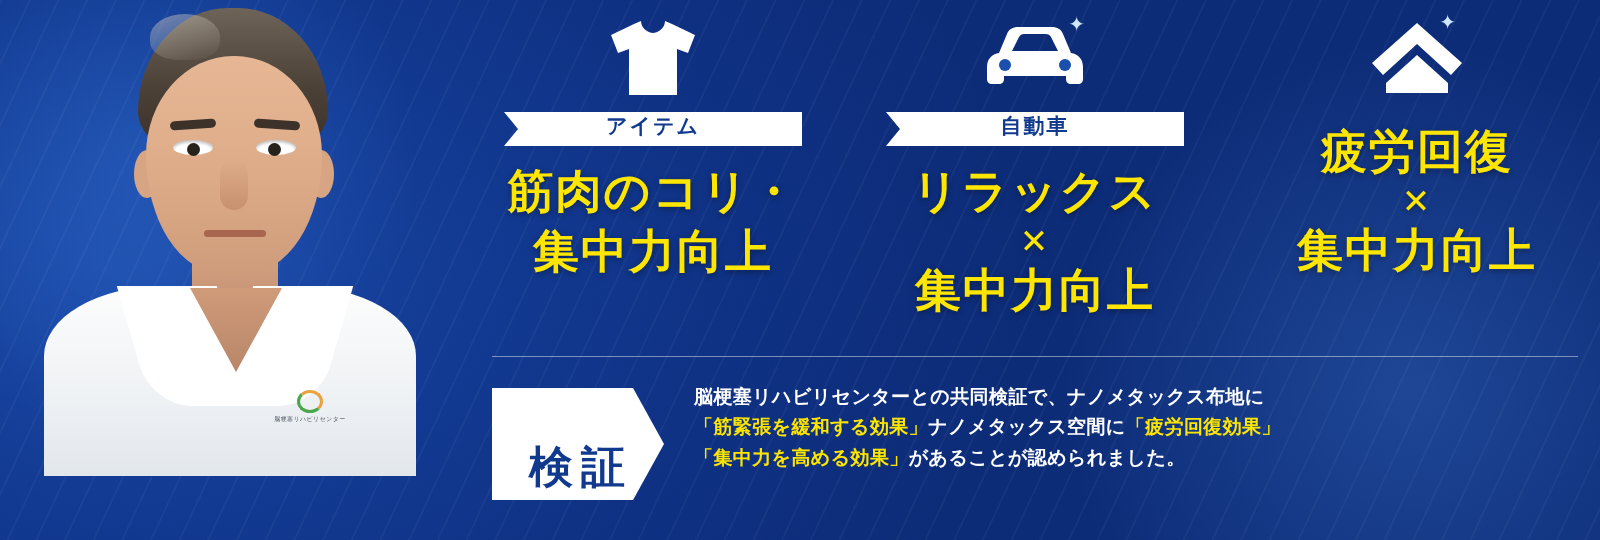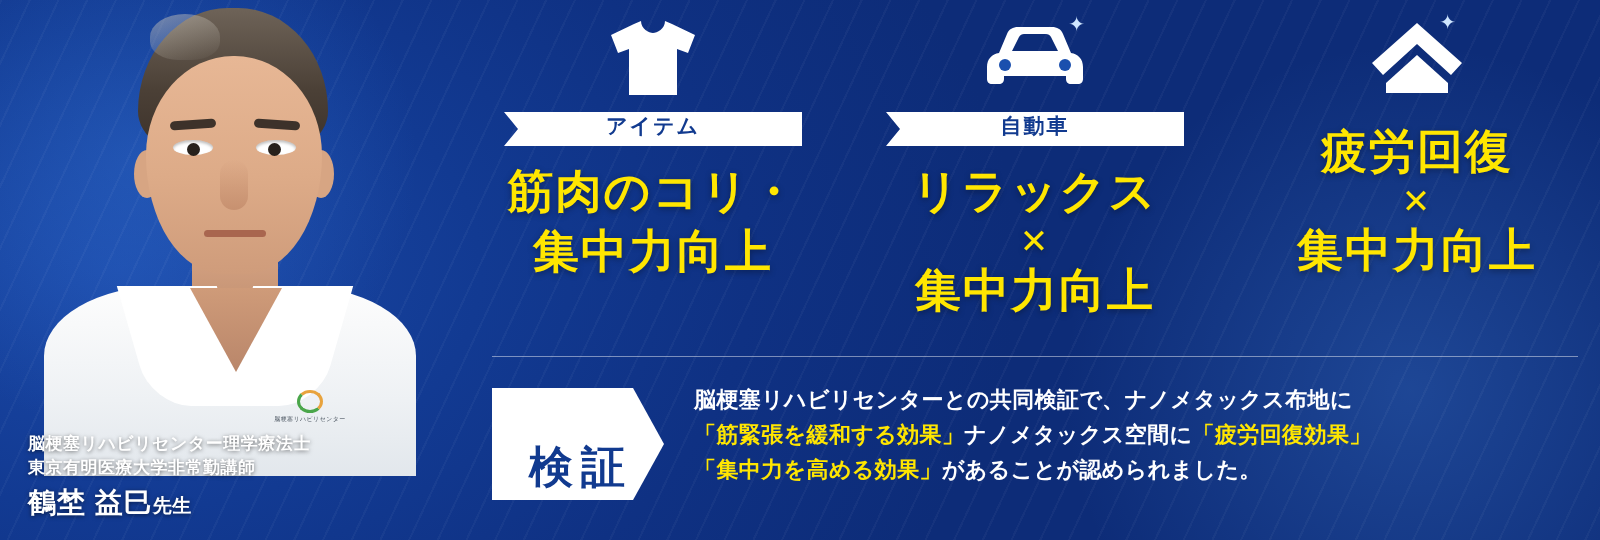--- a/index.html
+++ b/index.html
@@ -286,21 +286,21 @@
     font-family: "Liberation Serif", serif;
     font-weight: 700;
     font-size: 44px;
     letter-spacing: 8px;
     padding-left: 6px;
     margin-top: 46px;
   }
   .proof-text {
     margin-left: 30px;
     color: #ffffff;
-    font-size: 22px;
+    font-size: 19px;
     line-height: 1.60;
     letter-spacing: 0.4px;
     font-weight: 700;
   }
   .proof-text .hl {
     color: #ffe600;
   }
   .proof-line { white-space: nowrap; }
 
   svg { display: block; }
@@ -330,27 +330,20 @@
       <div class="p-pupil-l"></div>
       <div class="p-pupil-r"></div>
       <div class="p-nose"></div>
       <div class="p-mouth"></div>
       <div class="p-logo">
         <div class="p-logo-mark"></div>
         <div class="p-logo-text">脳梗塞リハビリセンター</div>
       </div>
     </div>
 
-    <div class="caption">
-      <div class="caption-line">脳梗塞リハビリセンター理学療法士</div>
-      <div class="caption-line">東京有明医療大学非常勤講師</div>
-      <div class="caption-name">
-        <span>鶴埜 益巳</span><span class="hon">先生</span>
-      </div>
-    </div>
   </div>
 
   <div class="content">
 
     <div class="cards">
 
       <div class="card">
         <div class="card-icon">
           <svg width="92" height="84" viewBox="0 0 92 84" aria-hidden="true">
             <path fill="#ffffff" d="M34 5 L27 8 L4 19 L11 37 L22 33 L22 79 L70 79 L70 33 L81 37 L88 19 L65 8 L58 5 C58 13 50 17 46 17 C42 17 34 13 34 5 Z"></path>

